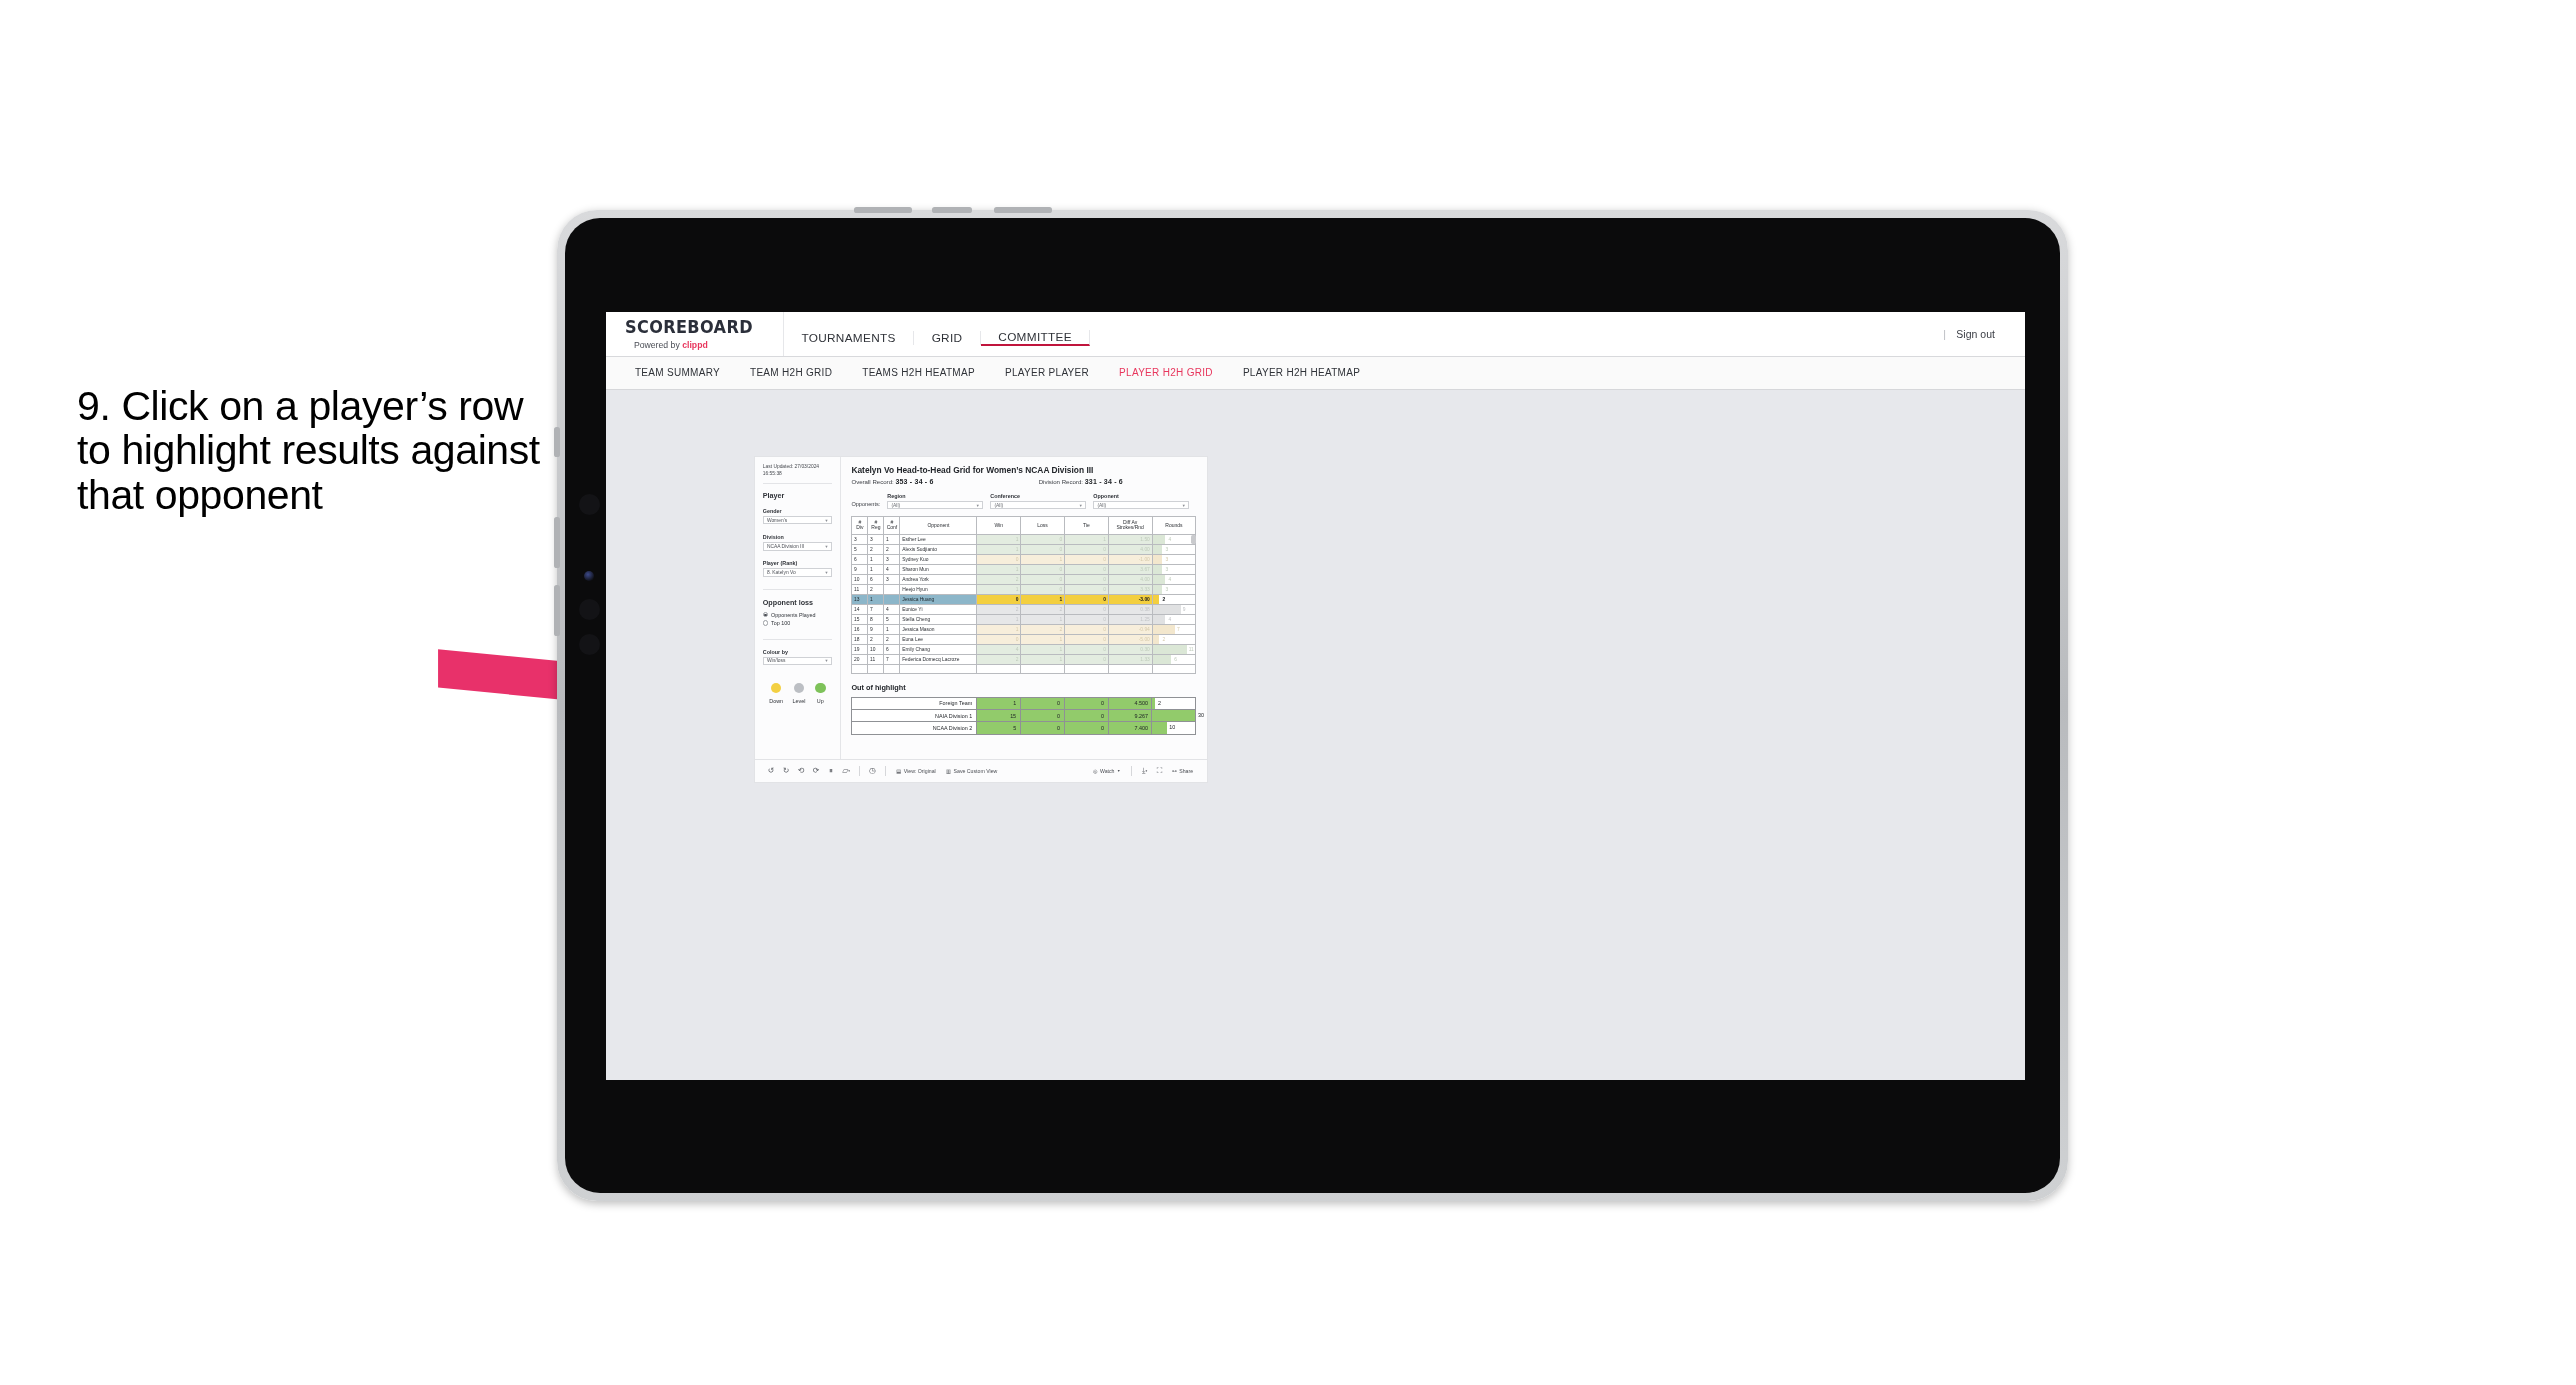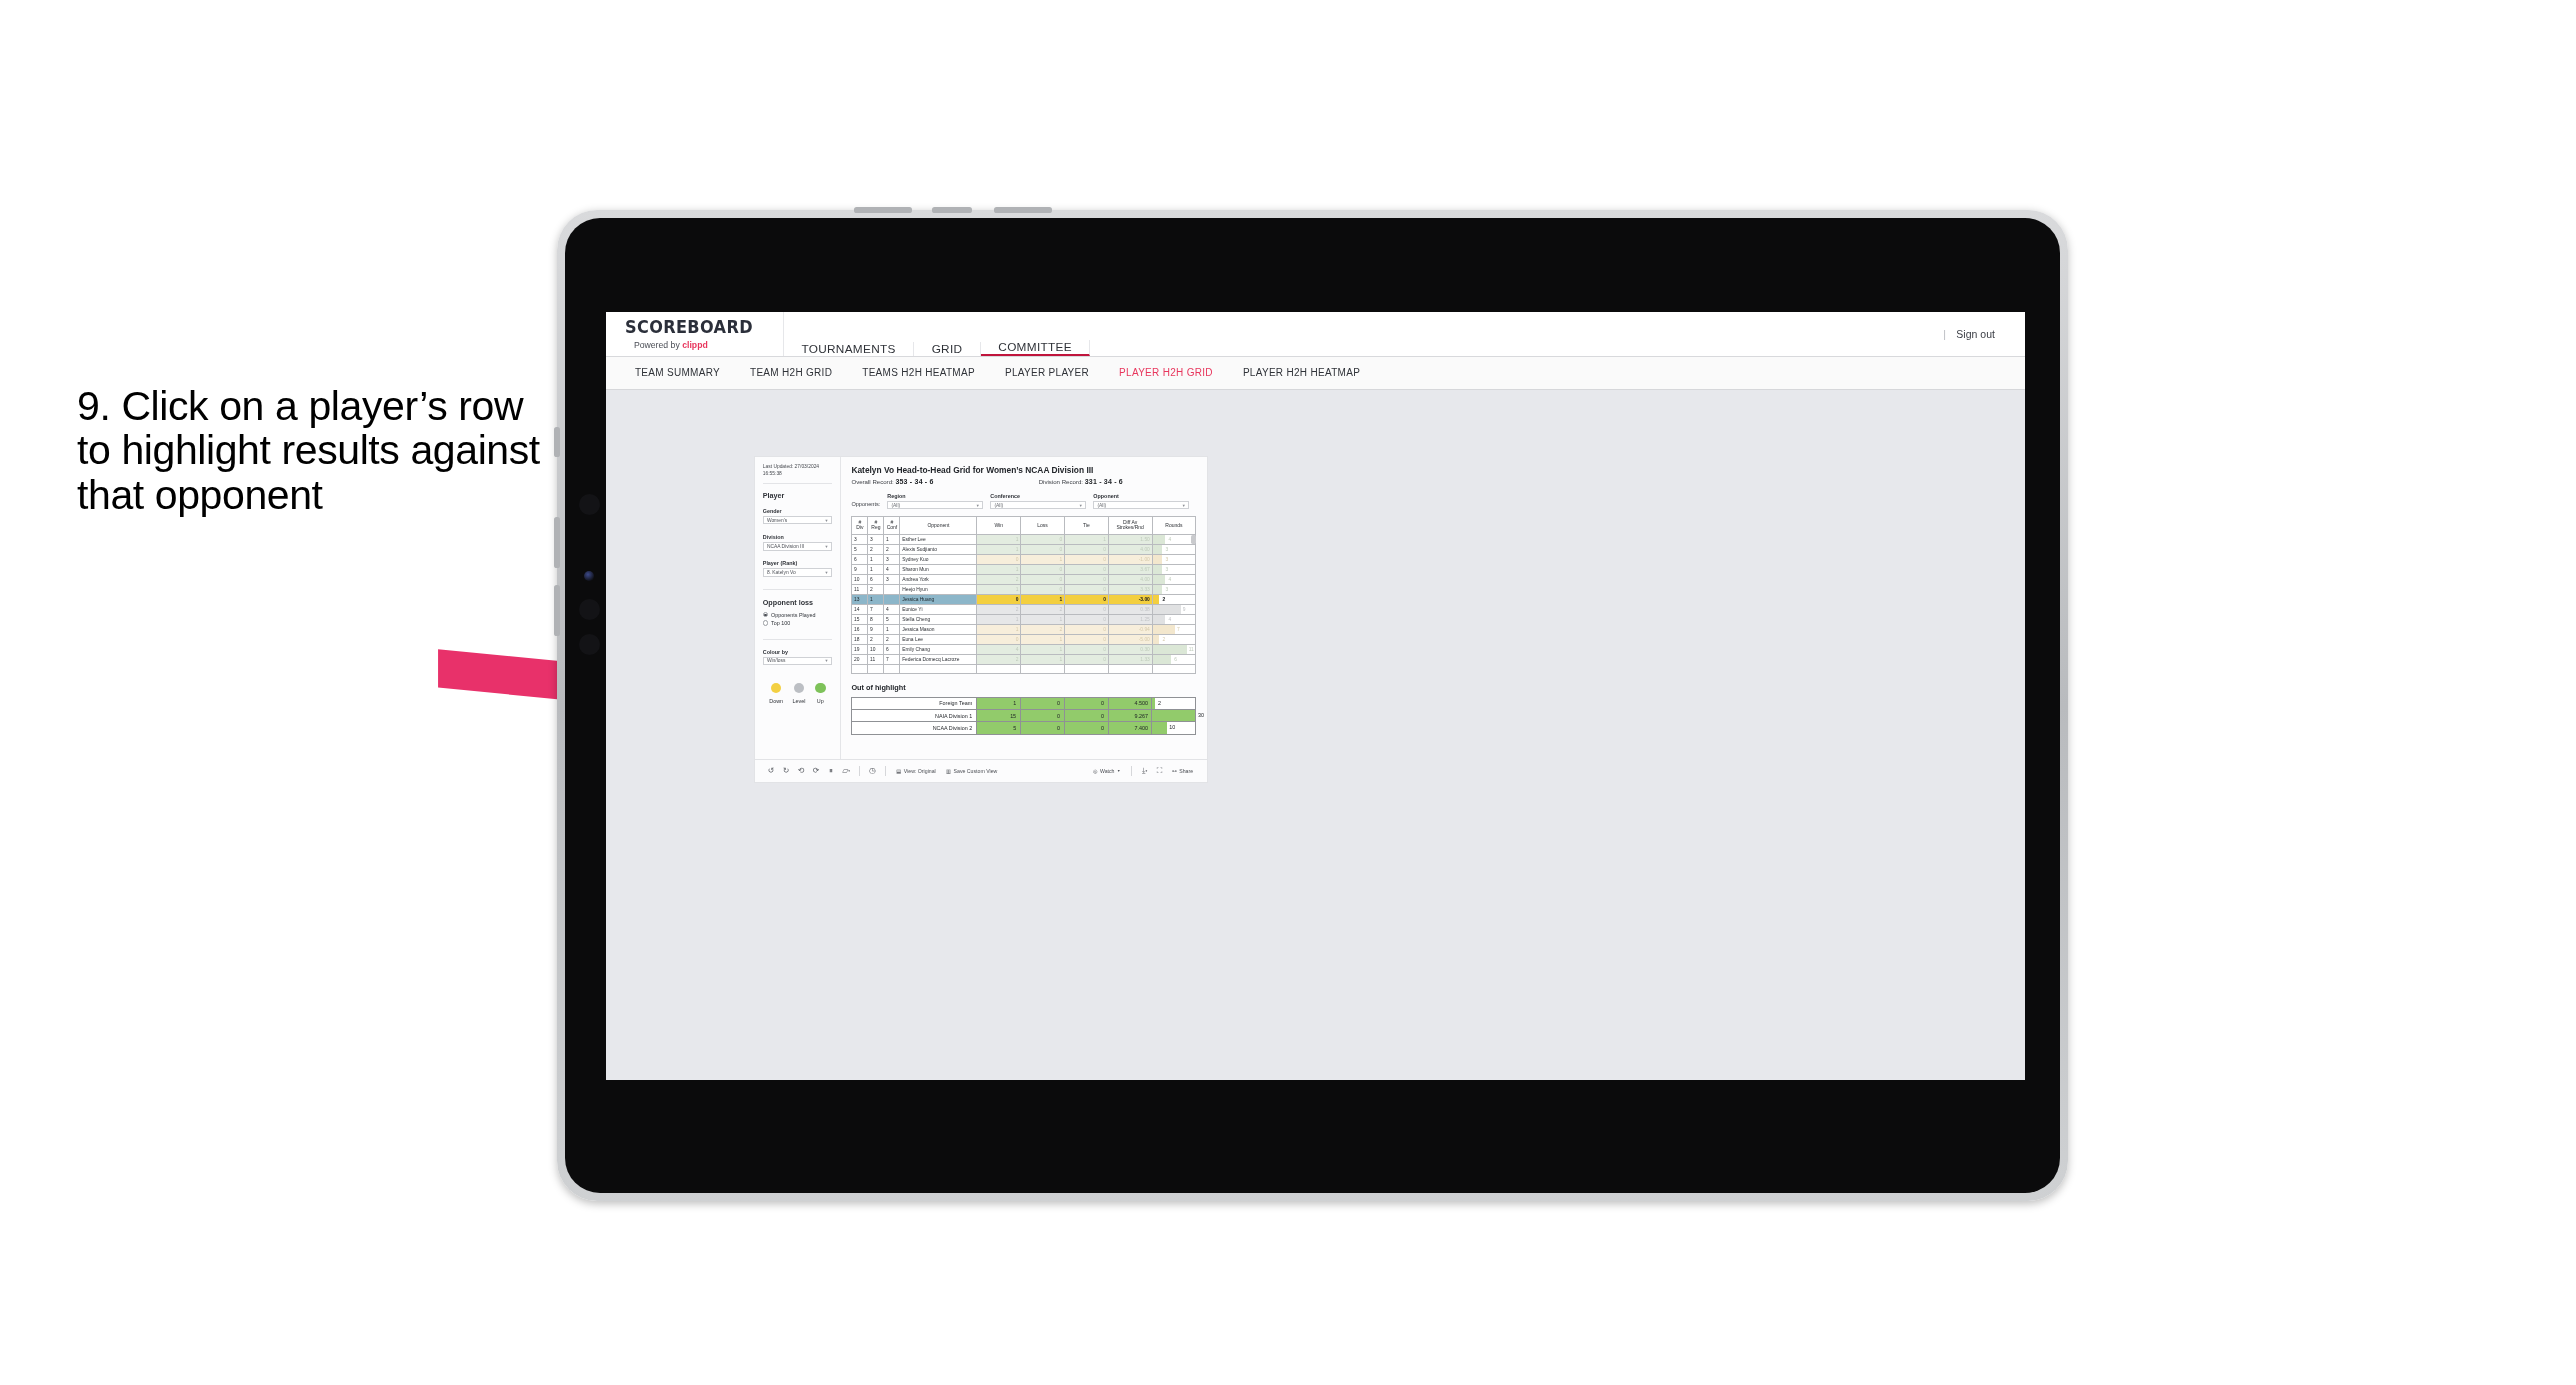--- a/index.html
+++ b/index.html
@@ -63,21 +63,21 @@
   .brand { padding: 5.2px 19px 3.5px 19px; display:flex; flex-direction:column; justify-content:center;
            border-right:0.9px solid #e6e7ea; }
   .brand-title {
     font-family: "DejaVu Sans", sans-serif;
     font-weight: 700; font-size: 17.5px; letter-spacing: 0.4px;
     color:#2b2f3a; line-height:1;
     transform: scaleX(0.92); transform-origin: left center;
   }
   .brand-sub { font-size: 8.7px; color:#4a4d55; margin-top:4px;padding-left:9px; }
   .brand-sub b { color:#e8365d; font-weight:700; }
-  .nav { display:flex; align-items:flex-end;margin-top:8px; }
+  .nav { display:flex; align-items:center;margin-top:8px; }
   .nav-item {
     display:flex; align-items:center; padding: 0 17.5px;
     font-size:11.8px; color:#2f3238; letter-spacing:0.3px;
     border-right:0.9px solid #e6e7ea; cursor:pointer;
   }
   .nav-item.active { border-bottom: 2.6px solid #c0143c; }
   .header-right { margin-left:auto; display:flex; align-items:center; padding-right: 30px;
                   font-size:10.5px; color:#3a3d44; gap:10.5px; }
   .header-right .sep { color:#b9bbc0; }
 

